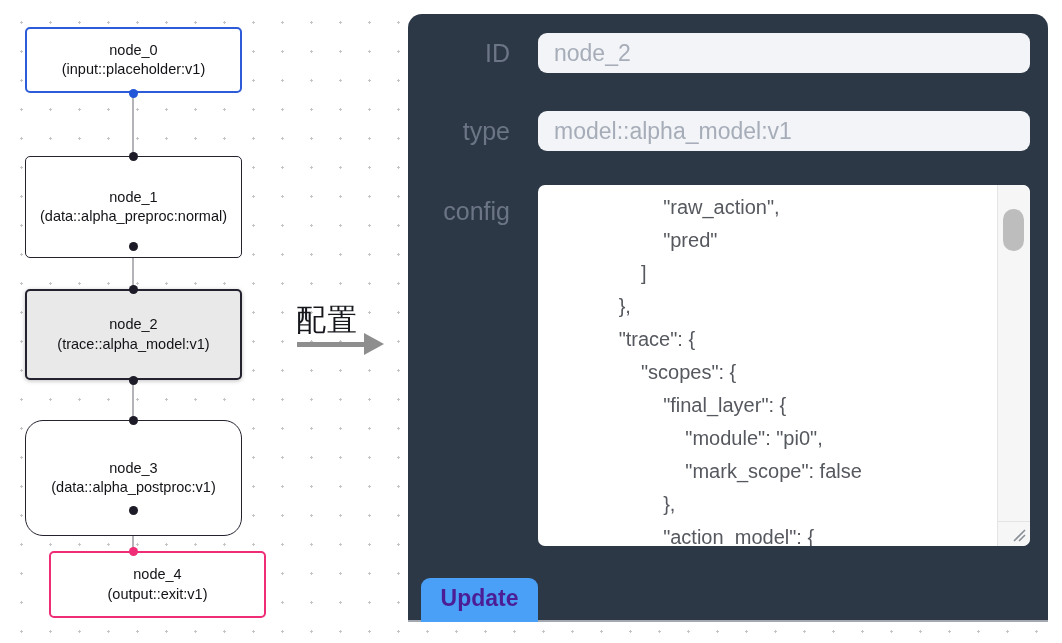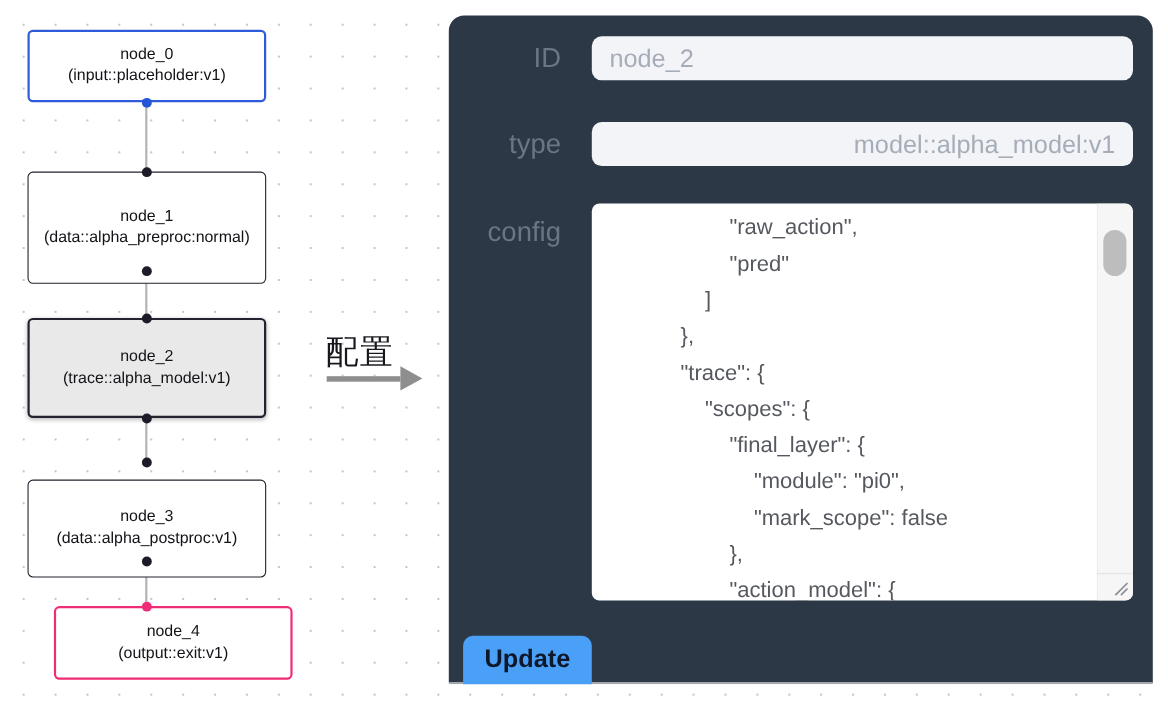--- a/index.html
+++ b/index.html
@@ -172,21 +172,21 @@
     position: absolute;
     right: 3px; bottom: 3px;
   }
   .update-btn {
     position: absolute;
     left: 13px;
     top: 564px;
     width: 117px;
     height: 44px;
     background: #49a0f6;
-    color: #0f172a;
+    color: #4c1d95;
     border: none;
     border-radius: 9px 9px 0 0;
     font-family: "Liberation Sans", sans-serif;
     font-size: 23px;
     font-weight: bold;
     padding-bottom: 4px;
     cursor: pointer;
   }
 </style>
 </head>
@@ -204,21 +204,21 @@
     <div class="sub">(input::placeholder:v1)</div>
   </div>
   <div class="node" style="top:156px;height:102px;">
     <div>node_1</div>
     <div class="sub">(data::alpha_preproc:normal)</div>
   </div>
   <div class="node node-selected" style="top:289px;height:91px;">
     <div>node_2</div>
     <div class="sub">(trace::alpha_model:v1)</div>
   </div>
-  <div class="node" style="top:436px;height:89px;">
+  <div class="node" style="top:420px;height:116px;border-radius:18px;">
     <div>node_3</div>
     <div class="sub">(data::alpha_postproc:v1)</div>
   </div>
   <div class="node node-output" style="top:551px;height:67px;margin-left:24px;">
     <div>node_4</div>
     <div class="sub">(output::exit:v1)</div>
   </div>
 
   <div class="port port-blue" style="left:128.5px;top:88.5px;"></div>
   <div class="port" style="left:128.5px;top:151.5px;"></div>
@@ -232,21 +232,21 @@
   <div class="arrow-label">配置</div>
   <div class="arrow-line"></div>
   <div class="arrow-head"></div>
 
   <div class="panel">
 
     <div class="field-label" style="top:19px;">ID</div>
     <input class="text-input" style="top: 19px;" type="text" value="node_2">
 
     <div class="field-label" style="top:97px;">type</div>
-    <input class="text-input" style="top: 97px; text-align: right;" type="text" value="model::alpha_model:v1">
+    <input class="text-input" style="top: 97px;" type="text" value="model::alpha_model:v1">
 
     <div class="field-label" style="top:177px;">config</div>
     <div class="config-box">
       <div class="config-text">                    "raw_action",
                     "pred"
                 ]
             },
             "trace": {
                 "scopes": {
                     "final_layer": {

